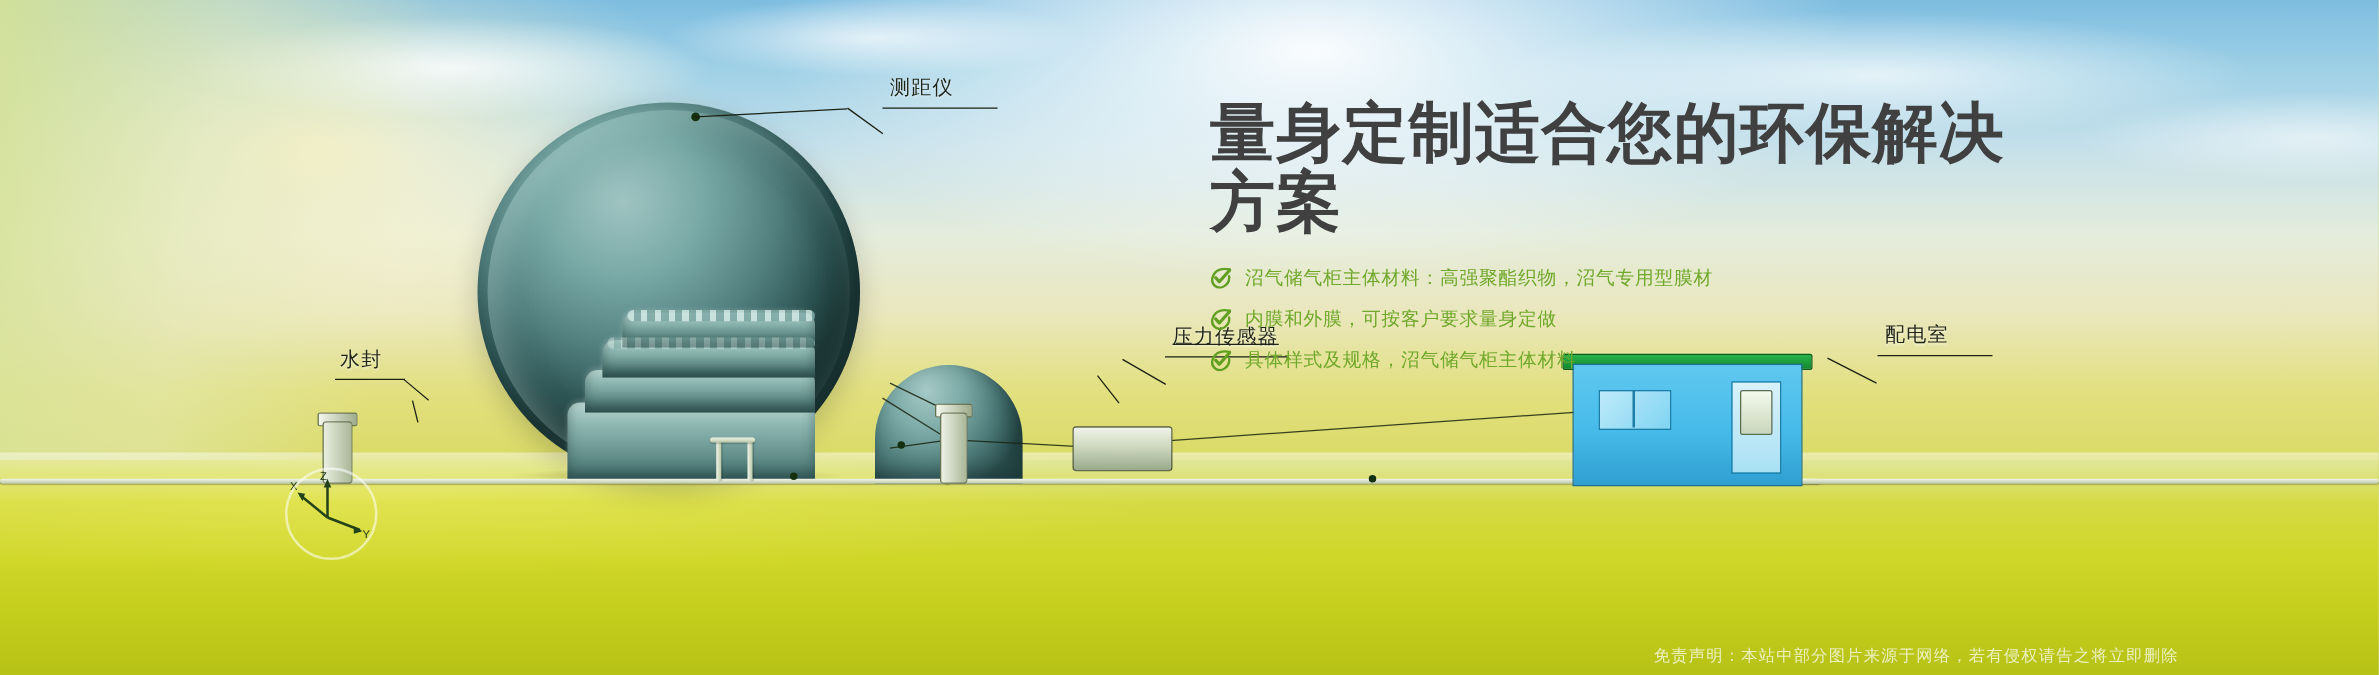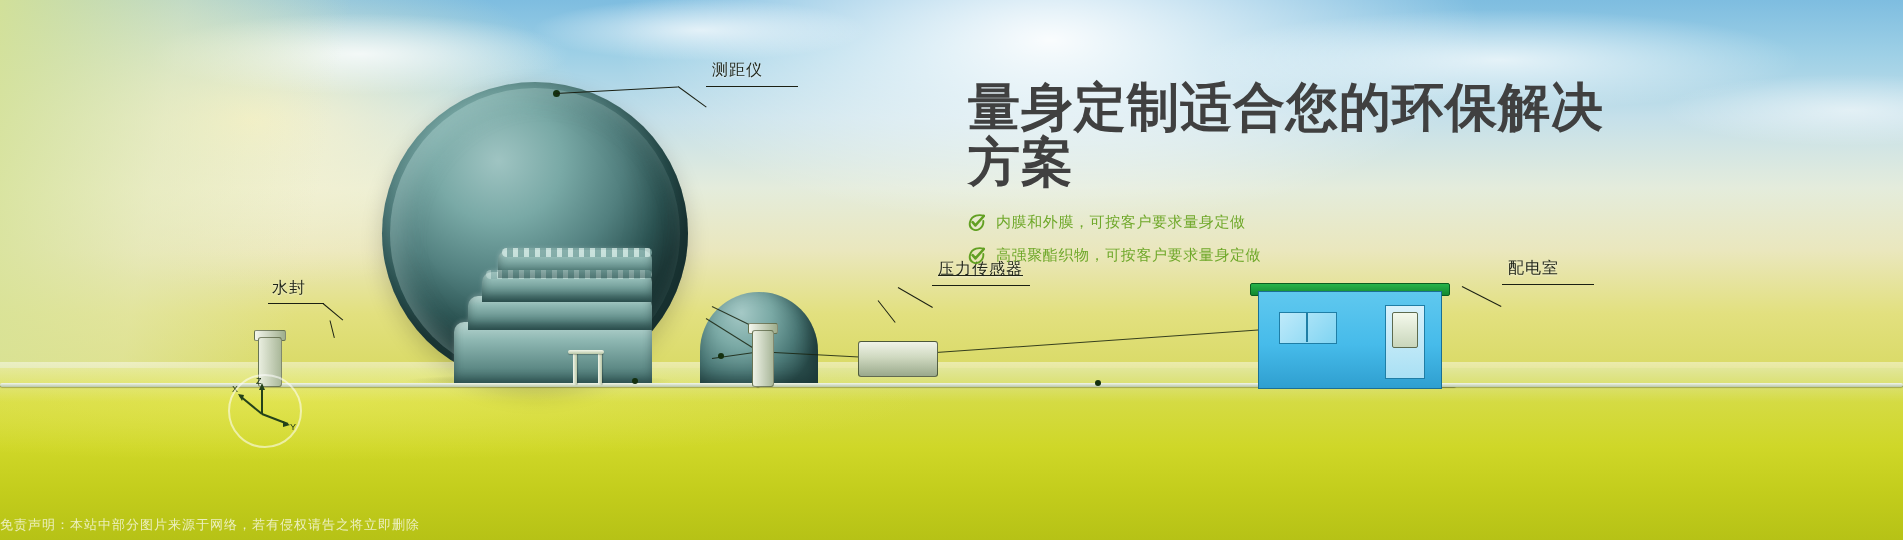--- a/index.html
+++ b/index.html
@@ -191,21 +191,21 @@
 
   
   .gizmo{position:absolute;left:228px;top:374px;width:74px;height:74px;}
   .gizmo-ring{
     position:absolute;left:0;top:0;width:70px;height:70px;border-radius:50%;
     border:2px solid rgba(255,255,255,.55);
   }
 
   
   .disclaimer{
-    position:absolute;left:0;top:516px;width:1743px;text-align:left;
+    position:absolute;left:0;top:516px;width:1743px;text-align:right;
     color:rgba(255,255,255,.72);font-size:13px;letter-spacing:1px;
   }
 </style>
 </head>
 <body>
 
 <div class="banner">
 
   <div class="sky"></div>
   <div class="sky-clouds"></div>
@@ -305,36 +305,45 @@
       <polygon points="10,20 16,21 14,27" fill="#24421a"></polygon>
       <text x="28" y="10" font-size="9" fill="#1c3314" font-family="Liberation Sans, sans-serif">Z</text>
       <text x="62" y="56" font-size="9" fill="#1c3314" font-family="Liberation Sans, sans-serif">Y</text>
       <text x="4" y="18" font-size="9" fill="#1c3314" font-family="Liberation Sans, sans-serif">X</text>
     </svg>
   </div>
 
   <div class="copy">
     <div class="copy-title">量身定制适合您的环保解决方案</div>
     <ul class="bullets">
+      <li>
+        <span class="check">
+          <svg width="17" height="17" viewBox="0 0 17 17">
+            <path d="M15.5 1.6 C13.2 1.0 10.4 0.9 8.0 1.7 C5.0 2.7 2.8 5.0 2.0 8.0 C1.3 10.7 2.2 13.5 4.4 15.0 C6.5 16.4 9.6 16.2 11.8 14.7 C14.3 13.0 15.6 9.9 15.3 7.0" fill="none" stroke="#62a022" stroke-width="1.9" stroke-linecap="round"></path>
+            <path d="M4.6 8.2 L7.4 11.4 L15.9 2.0" fill="none" stroke="#62a022" stroke-width="2.6" stroke-linecap="round" stroke-linejoin="round"></path>
+          </svg>
+        </span>
+        <span>沼气储气柜主体材料：高强聚酯织物，沼气专用型膜材</span>
+      </li>
       <li>
         <span class="check">
           <svg width="17" height="17" viewBox="0 0 17 17">
             <path d="M15.5 1.6 C13.2 1.0 10.4 0.9 8.0 1.7 C5.0 2.7 2.8 5.0 2.0 8.0 C1.3 10.7 2.2 13.5 4.4 15.0 C6.5 16.4 9.6 16.2 11.8 14.7 C14.3 13.0 15.6 9.9 15.3 7.0" fill="none" stroke="#62a022" stroke-width="1.9" stroke-linecap="round"></path>
             <path d="M4.6 8.2 L7.4 11.4 L15.9 2.0" fill="none" stroke="#62a022" stroke-width="2.6" stroke-linecap="round" stroke-linejoin="round"></path>
           </svg>
         </span>
         <span>内膜和外膜，可按客户要求量身定做</span>
       </li>
       <li>
         <span class="check">
           <svg width="17" height="17" viewBox="0 0 17 17">
             <path d="M15.5 1.6 C13.2 1.0 10.4 0.9 8.0 1.7 C5.0 2.7 2.8 5.0 2.0 8.0 C1.3 10.7 2.2 13.5 4.4 15.0 C6.5 16.4 9.6 16.2 11.8 14.7 C14.3 13.0 15.6 9.9 15.3 7.0" fill="none" stroke="#62a022" stroke-width="1.9" stroke-linecap="round"></path>
             <path d="M4.6 8.2 L7.4 11.4 L15.9 2.0" fill="none" stroke="#62a022" stroke-width="2.6" stroke-linecap="round" stroke-linejoin="round"></path>
           </svg>
         </span>
-        <span>高强聚酯织物，可按客户要求量身定做</span>
+        <span>具体样式及规格，沼气储气柜主体材料</span>
       </li>
     </ul>
   </div>
 
   <div class="disclaimer">免责声明：本站中部分图片来源于网络，若有侵权请告之将立即删除</div>
 
 </div>
 
 </body></html>

